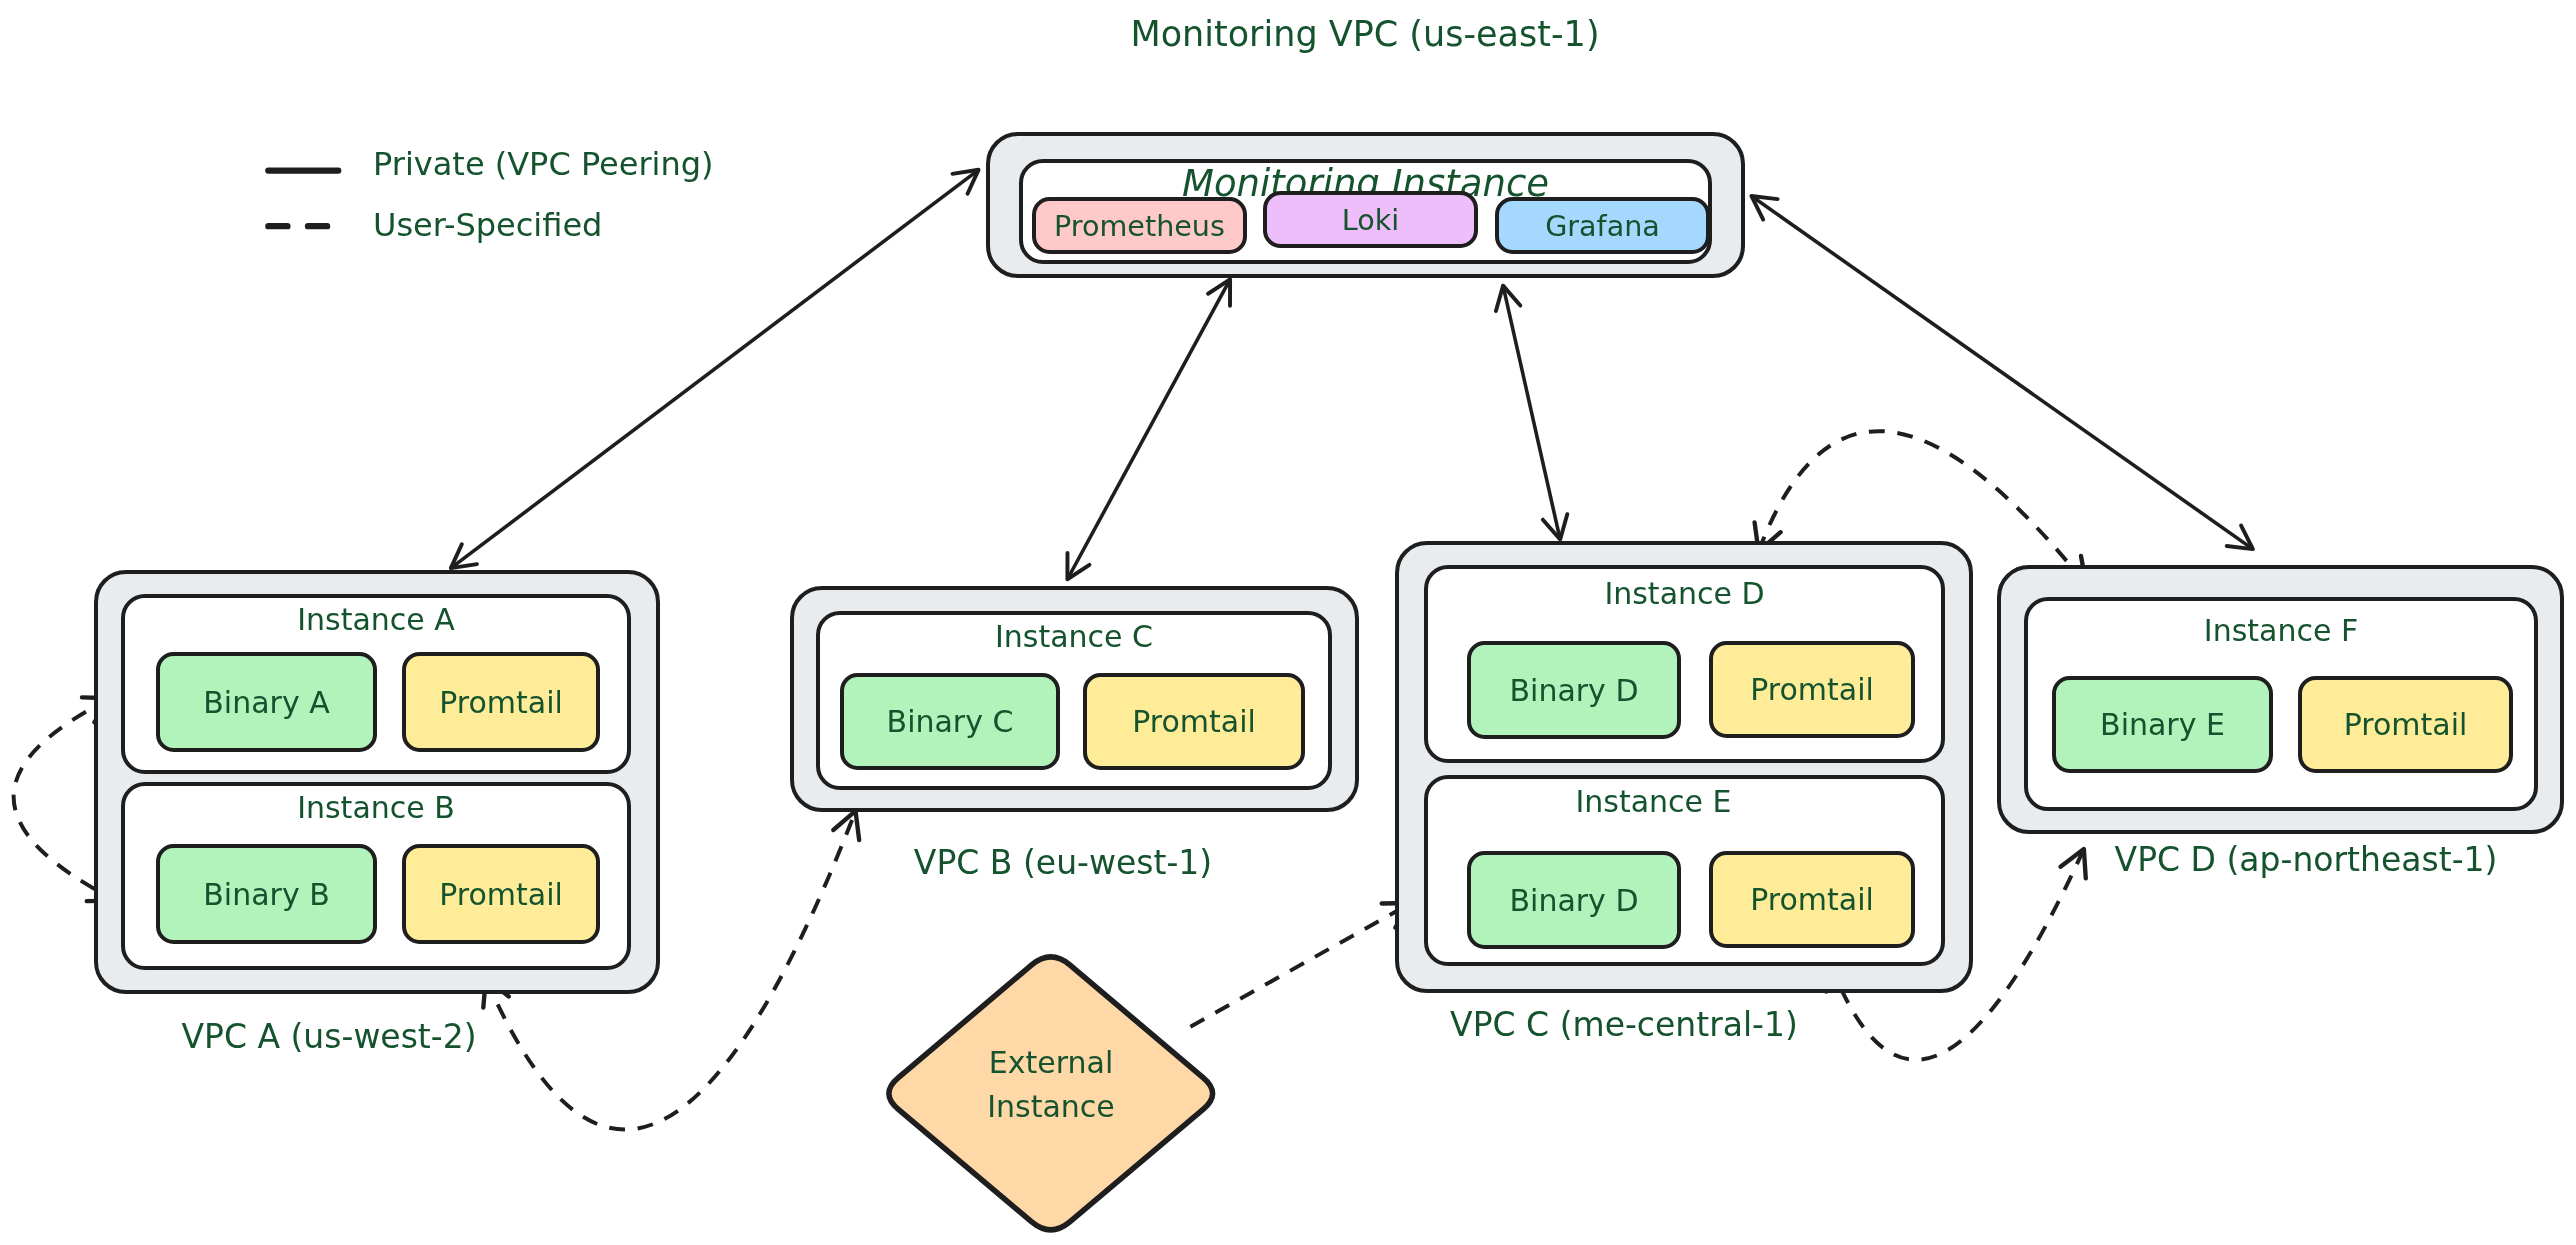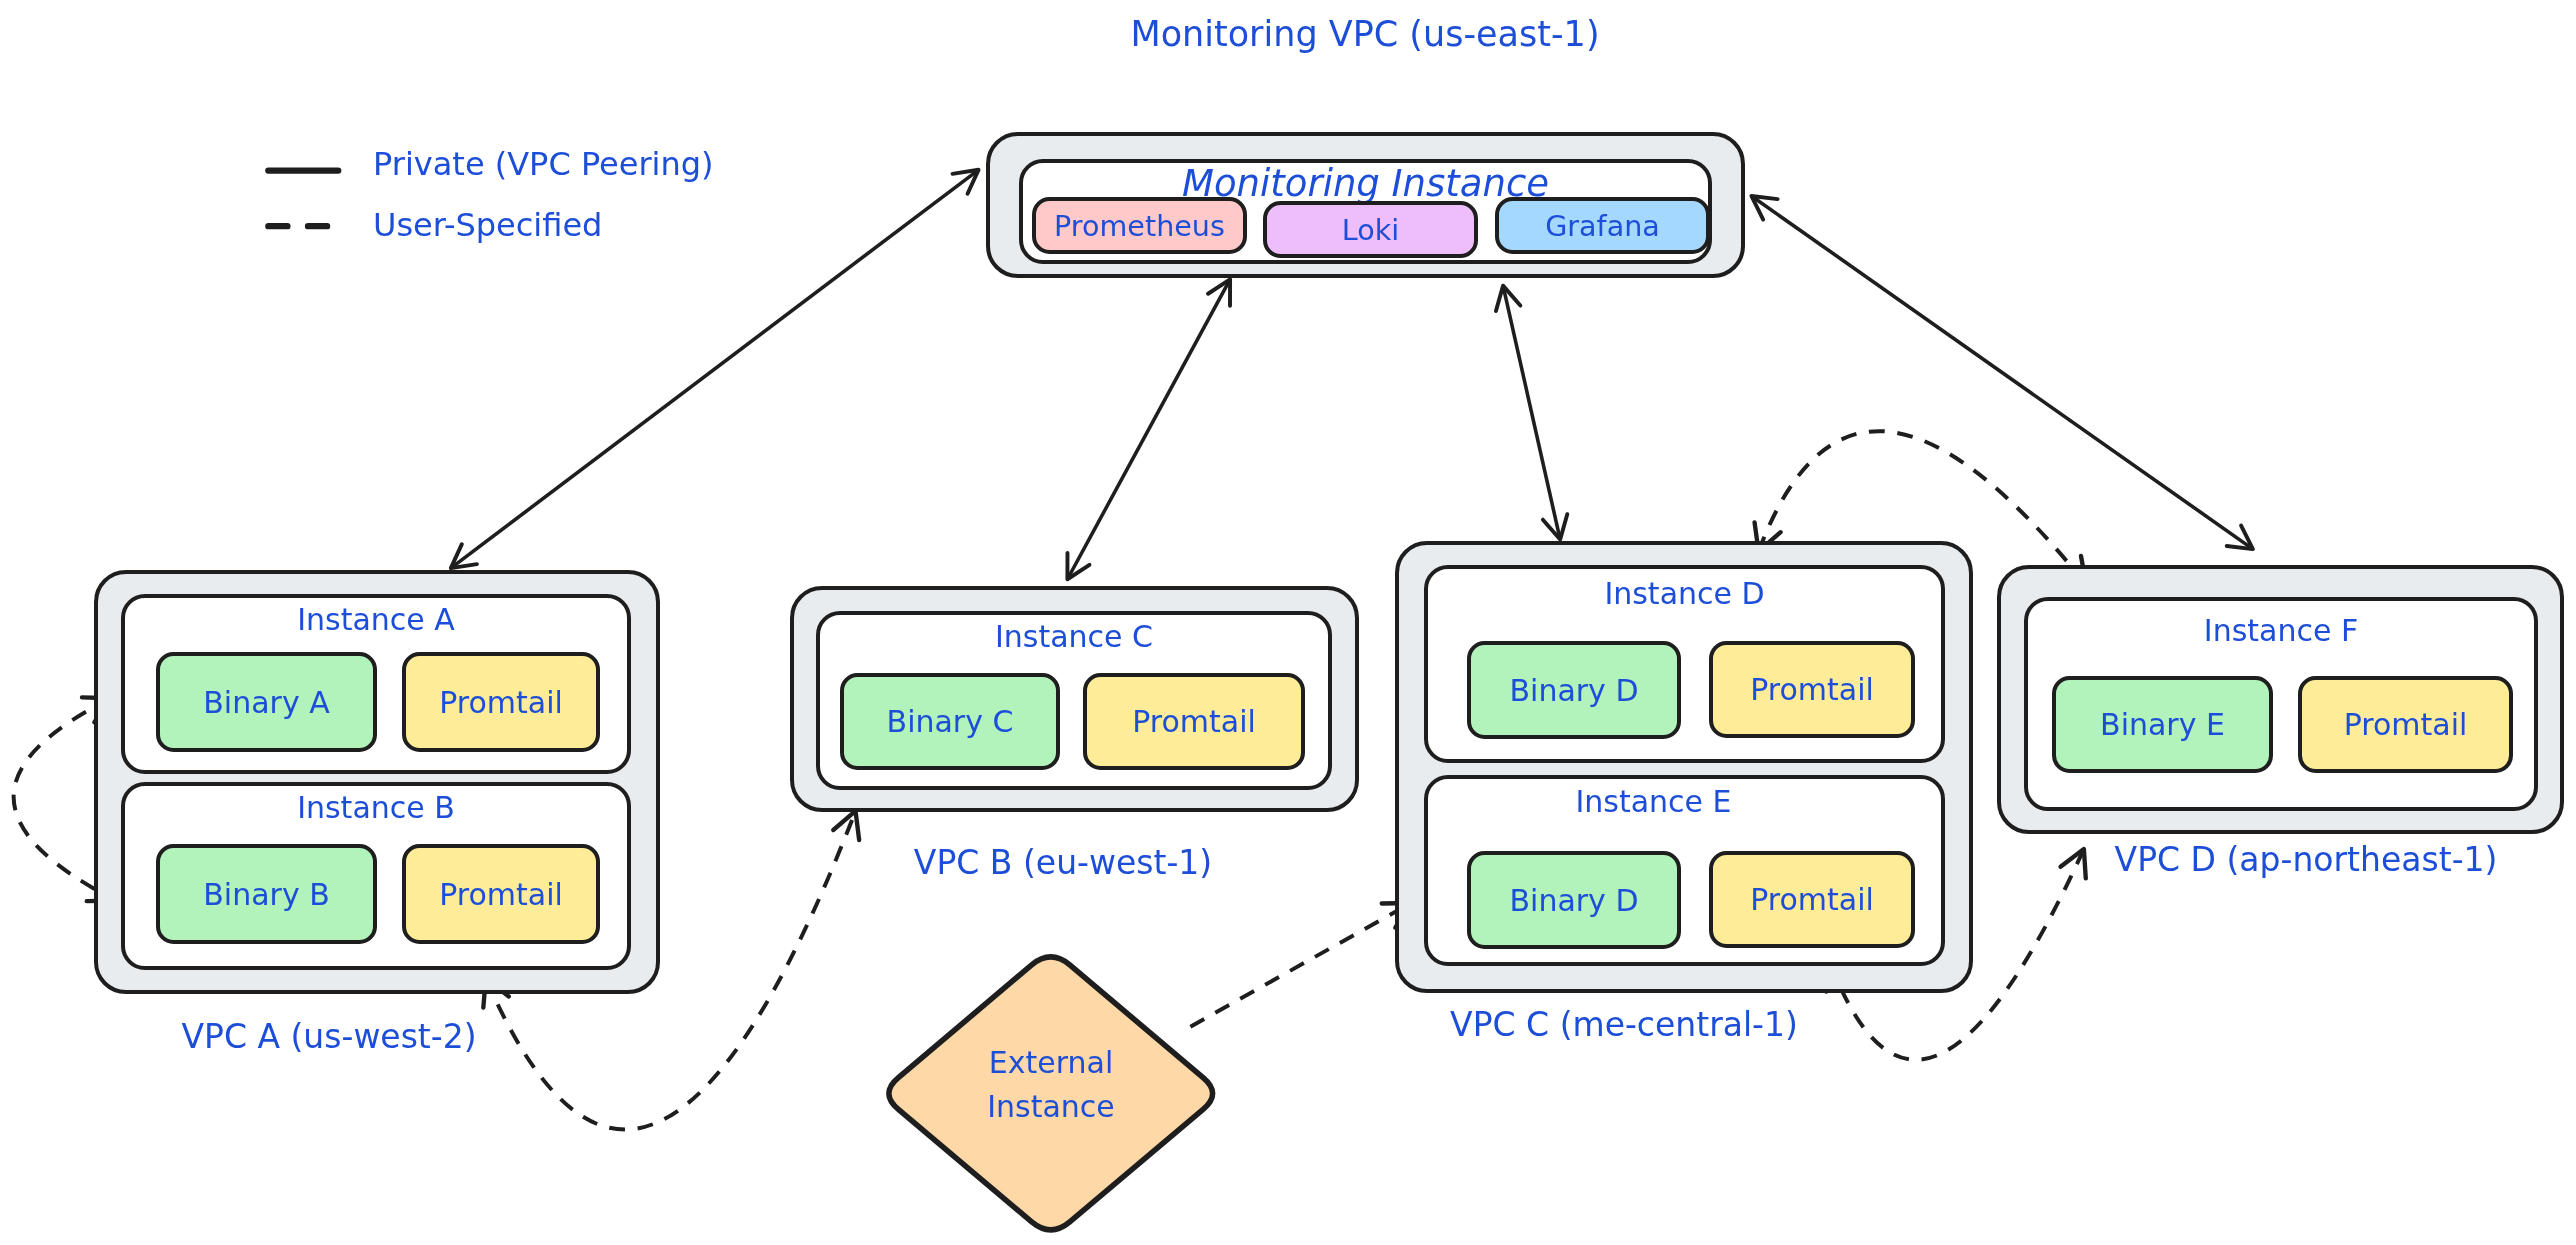--- a/index.html
+++ b/index.html
@@ -1,21 +1,21 @@
 <!DOCTYPE html>
 <html style="font-size:12.7px"><head>
 <meta charset="utf-8">
 <style>
   html,body{margin:0;padding:0;background:#ffffff;}
   #canvas{
     position:relative;
     width:2576px;height:1245px;
     background:#ffffff;
     font-family:"DejaVu Sans", sans-serif;
-    color:#1d4ed8;
+    color:#14532d;
     overflow:hidden;
   }
   #wires{position:absolute;left:0;top:0;width:2576px;height:1245px;}
   .vpc{
     position:absolute;background:#e9ecef;border:4.8px solid #1e1e1e;
     border-radius:32px;box-sizing:border-box;
   }
   .inst{
     position:absolute;background:#ffffff;border:4.8px solid #1e1e1e;
     border-radius:24px;box-sizing:border-box;
@@ -82,21 +82,21 @@
 
   <div class="page-title" style="left:1365px;top:14.3px;">Monitoring VPC (us-east-1)</div>
 
   <div class="legend-label" style="left:373px;top:145px;">Private (VPC Peering)</div>
   <div class="legend-label" style="left:373px;top:206px;">User-Specified</div>
 
   <div class="vpc" style="left:986px;top:132px;width:759px;height:146px;"></div>
   <div class="inst" style="left:1019px;top:159px;width:693px;height:105px;"></div>
   <div class="inst-title" style="left:1019px;top:162px;width:693px;font-size:37px;font-style:italic;">Monitoring Instance</div>
   <div class="comp c-red" style="left:1032px;top:197px;width:215px;height:57px;font-size:28.6px;">Prometheus</div>
-  <div class="comp c-purple" style="left:1263px;top:201px;width:215px;height:57px;font-size:28.6px;">Loki</div>
+  <div class="comp c-purple" style="left:1263px;top:191px;width:215px;height:57px;font-size:28.6px;">Loki</div>
   <div class="comp c-blue" style="left:1495px;top:197px;width:215px;height:57px;font-size:28.6px;">Grafana</div>
 
   <div class="vpc" style="left:94px;top:570px;width:566px;height:424px;"></div>
   <div class="inst" style="left:121px;top:594px;width:510px;height:180px;"></div>
   <div class="inst-title" style="left:121px;top:602px;width:510px;">Instance A</div>
   <div class="comp c-green" style="left:156px;top:652px;width:221px;height:100px;">Binary A</div>
   <div class="comp c-yellow" style="left:402px;top:652px;width:198px;height:100px;">Promtail</div>
   <div class="inst" style="left:121px;top:782px;width:510px;height:188px;"></div>
   <div class="inst-title" style="left:121px;top:790px;width:510px;">Instance B</div>
   <div class="comp c-green" style="left:156px;top:844px;width:221px;height:100px;">Binary B</div>

